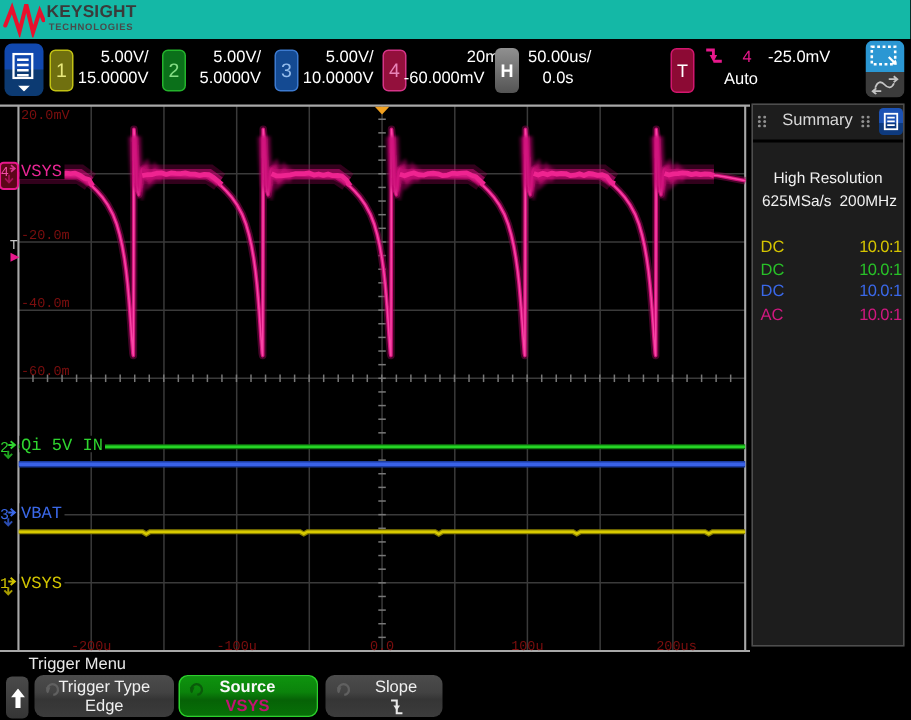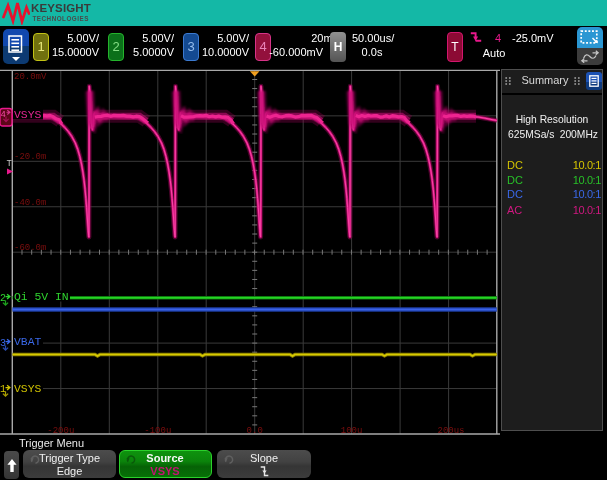--- a/index.html
+++ b/index.html
@@ -340,21 +340,21 @@
 
 <div class="abs" style="left:119px;top:450px;width:93px;height:28px;border-radius:6px;background:linear-gradient(#0e930e 0%,#0b830b 40%,#066206 60%,#077007 100%);border:1.6px solid #2bd12b;box-sizing:border-box;">
   <svg class="abs" style="left:6px;top:3px;" width="11" height="11" viewBox="0 0 11 11">
     <path d="M2.1,7.8 A3.6,3.6 0 1 1 5.5,9.3" fill="none" stroke="#0a5a0a" stroke-width="1.5"></path>
     <polygon points="3.6,4.1 0.4,4.4 2.5,7.1" fill="#0a5a0a"></polygon>
   </svg>
   <div class="abs" style="left:0;top:1px;width:90px;text-align:center;color:#f8f8f8;font-size:11px;font-weight:bold;">Source</div>
   <div class="abs" style="left:0;top:13.5px;width:90px;text-align:center;color:#c21472;font-size:11px;font-weight:bold;">VSYS</div>
 </div>
 
-<div class="abs" style="left:217px;top:450px;width:94px;height:28px;border-radius:6px;background:linear-gradient(#4c4c4c 0%,#424242 42%,#353535 58%,#3c3c3c 100%);">
+<div class="abs" style="left:217px;top:450px;width:78px;height:28px;border-radius:6px;background:linear-gradient(#4c4c4c 0%,#424242 42%,#353535 58%,#3c3c3c 100%);">
   <svg class="abs" style="left:7px;top:4px;" width="11" height="11" viewBox="0 0 11 11">
     <path d="M2.1,7.8 A3.6,3.6 0 1 1 5.5,9.3 M2.1,7.8" fill="none" stroke="#606060" stroke-width="1.5"></path>
     <polygon points="3.6,4.1 0.4,4.4 2.5,7.1" fill="#606060"></polygon>
   </svg>
   <div class="abs" style="left:0;top:2px;width:94px;text-align:center;color:#f0f0f0;font-size:11px;">Slope</div>
   <svg class="abs" style="left:43px;top:15.5px;" width="9" height="11" viewBox="0 0 9 11">
     <path d="M0.7,1 H4.5 V9.5 H8.3" fill="none" stroke="#e8e8e8" stroke-width="1.4"></path>
     <polygon points="2.3,4.4 6.7,4.4 4.5,7.6" fill="#e8e8e8"></polygon>
   </svg>
 </div>

